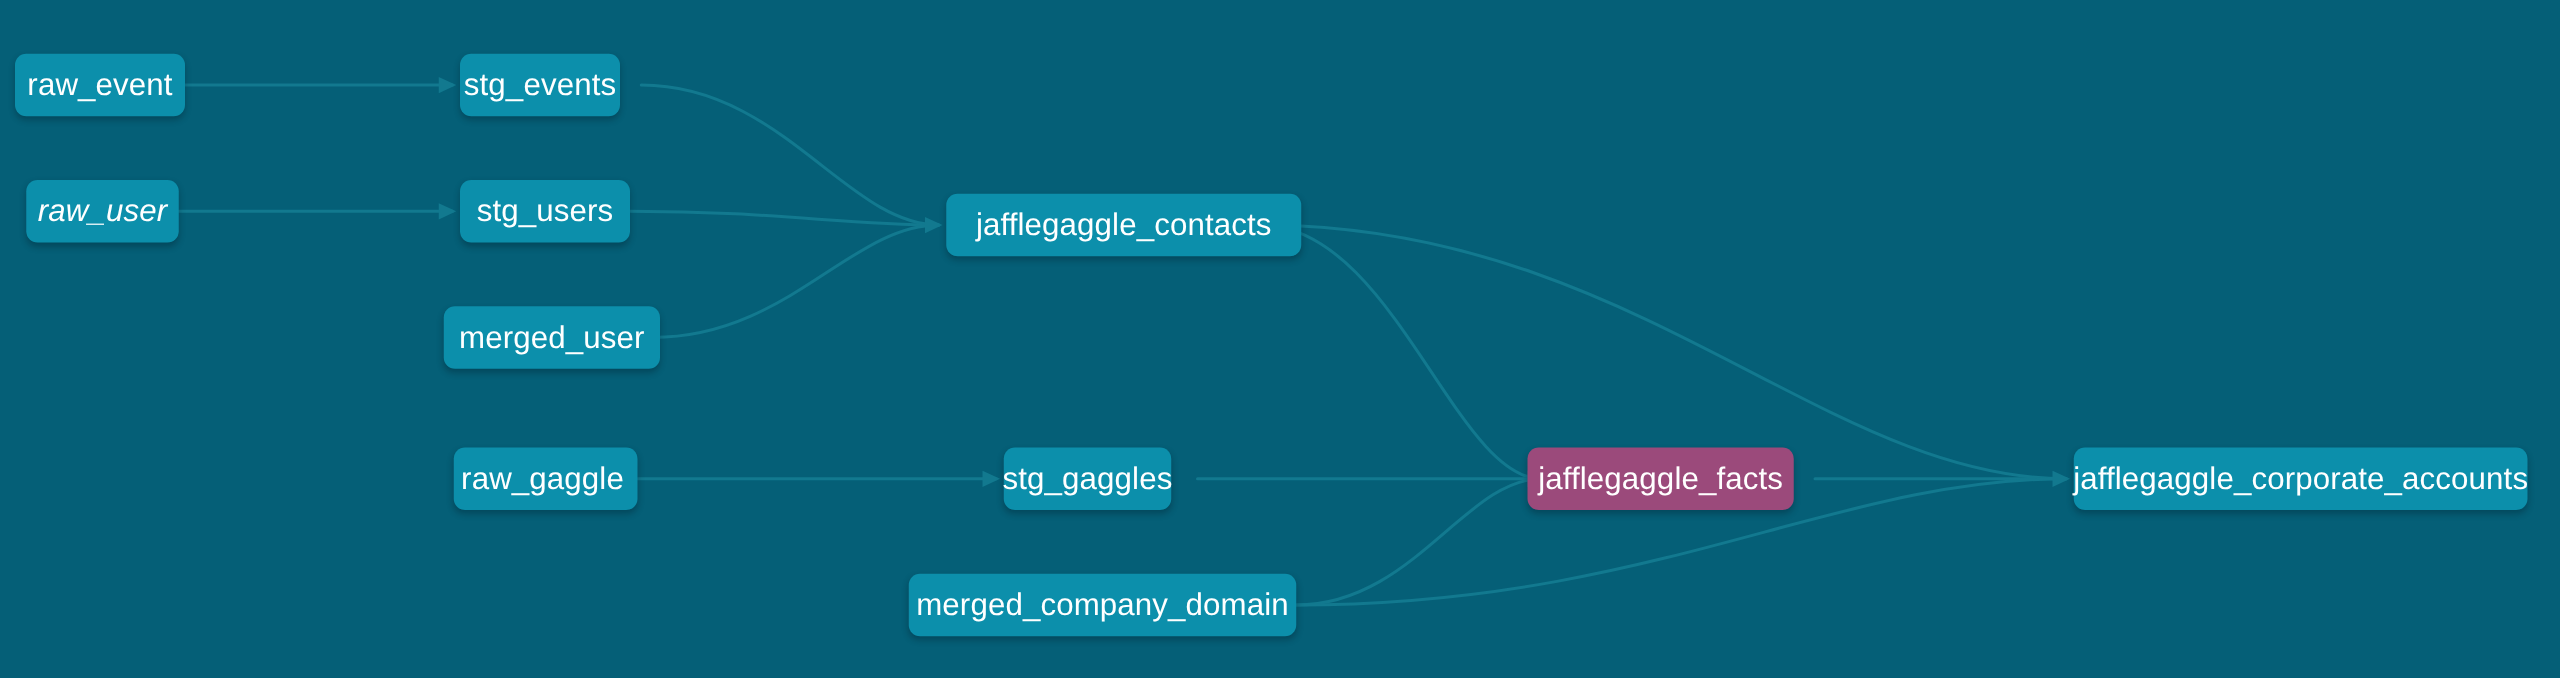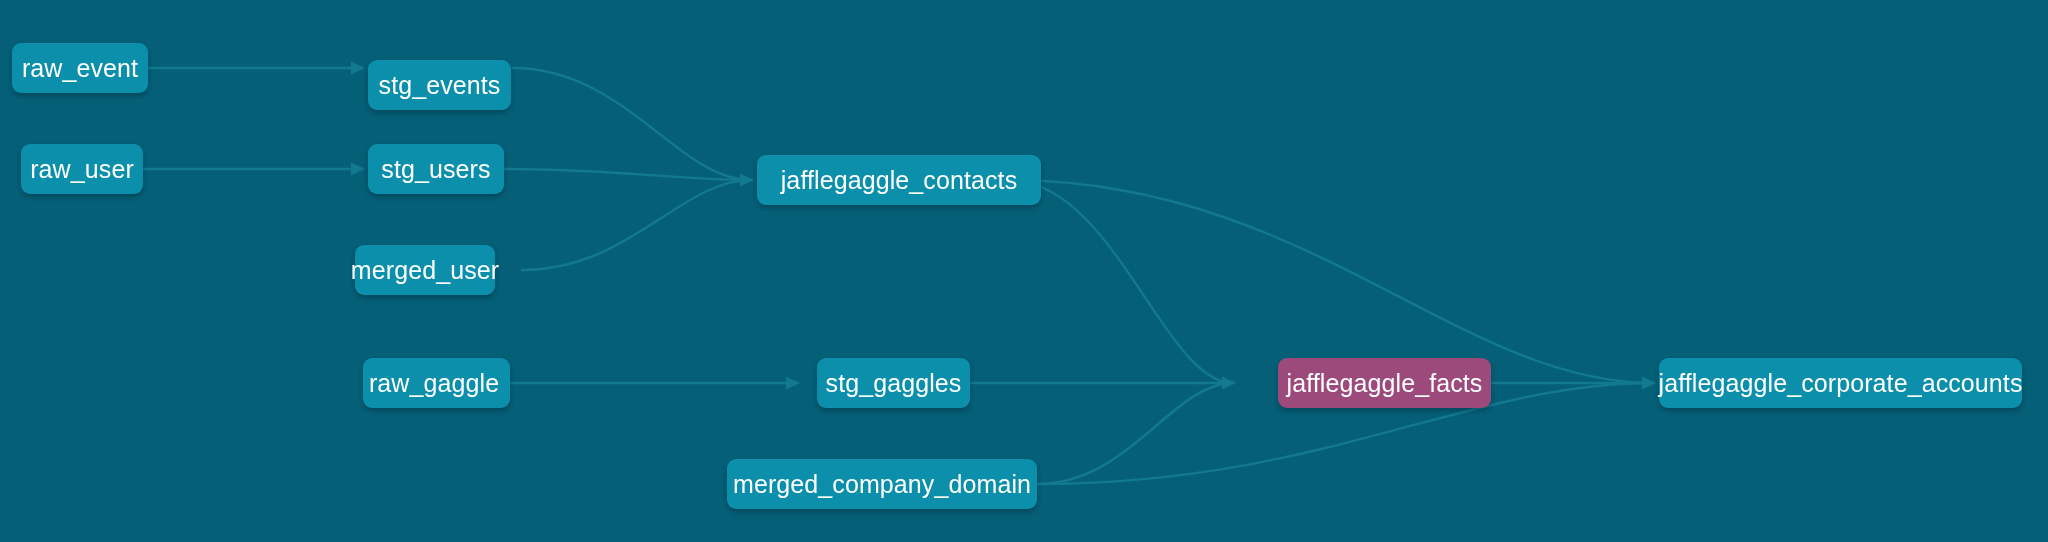--- a/index.html
+++ b/index.html
@@ -90,45 +90,45 @@
       <path d="M 754 180 L 740 173.5 L 740 186.5 Z" class="edge-arrow"></path>
       <path d="M 800 383 L 786 376.5 L 786 389.5 Z" class="edge-arrow"></path>
       <path d="M 1236 383 L 1222 376.5 L 1222 389.5 Z" class="edge-arrow"></path>
       <path d="M 1656 383 L 1642 376.5 L 1642 389.5 Z" class="edge-arrow"></path>
     </svg>
 
   <div id="node-layer">
       <div class="node node-model" style="left: 12px; top: 43px; width: 136px;">
         <span class="node-label">raw_event</span>
       </div>
-      <div class="node node-model" style="left: 368px; top: 43px; width: 143px; margin-top: 17px;">
+      <div class="node node-model" style="left: 368px; top: 43px; width: 128px;">
         <span class="node-label">stg_events</span>
       </div>
-      <div class="node node-model" style="left: 21px; top: 144px; width: 122px;">
+      <div class="node node-model" style="left: 21px; top: 144px; width: 122px; font-style: italic;">
         <span class="node-label">raw_user</span>
       </div>
       <div class="node node-model" style="left: 368px; top: 144px; width: 136px; text-align: center;">
         <span class="node-label">stg_users</span>
       </div>
-      <div class="node node-model" style="left: 355px; top: 245px; width: 140px;">
+      <div class="node node-model" style="left: 355px; top: 245px; width: 173px;">
         <span class="node-label">merged_user</span>
       </div>
       <div class="node node-model" style="left: 757px; top: 155px; width: 284px;">
         <span class="node-label">jafflegaggle_contacts</span>
       </div>
       <div class="node node-model" style="left: 363px; top: 358px; width: 147px; padding-left: 12px;">
         <span class="node-label">raw_gaggle</span>
       </div>
-      <div class="node node-model" style="left: 803px; top: 358px; width: 153px; margin-left: 14px;">
+      <div class="node node-model" style="left: 803px; top: 358px; width: 134px;">
         <span class="node-label">stg_gaggles</span>
       </div>
       <div class="node node-model" style="left: 727px; top: 459px; width: 310px;">
         <span class="node-label">merged_company_domain</span>
       </div>
-      <div class="node node-selected" style="left: 1278px; top: 358px; width: 213px;">
+      <div class="node node-selected" style="left: 1222px; top: 358px; width: 213px;">
         <span class="node-label">jafflegaggle_facts</span>
       </div>
       <div class="node node-model" style="left: 1659px; top: 358px; width: 363px; align-items: center;">
         <span class="node-label">jafflegaggle_corporate_accounts</span>
       </div>
     </div>
 
 </div>
 
 </body></html>

